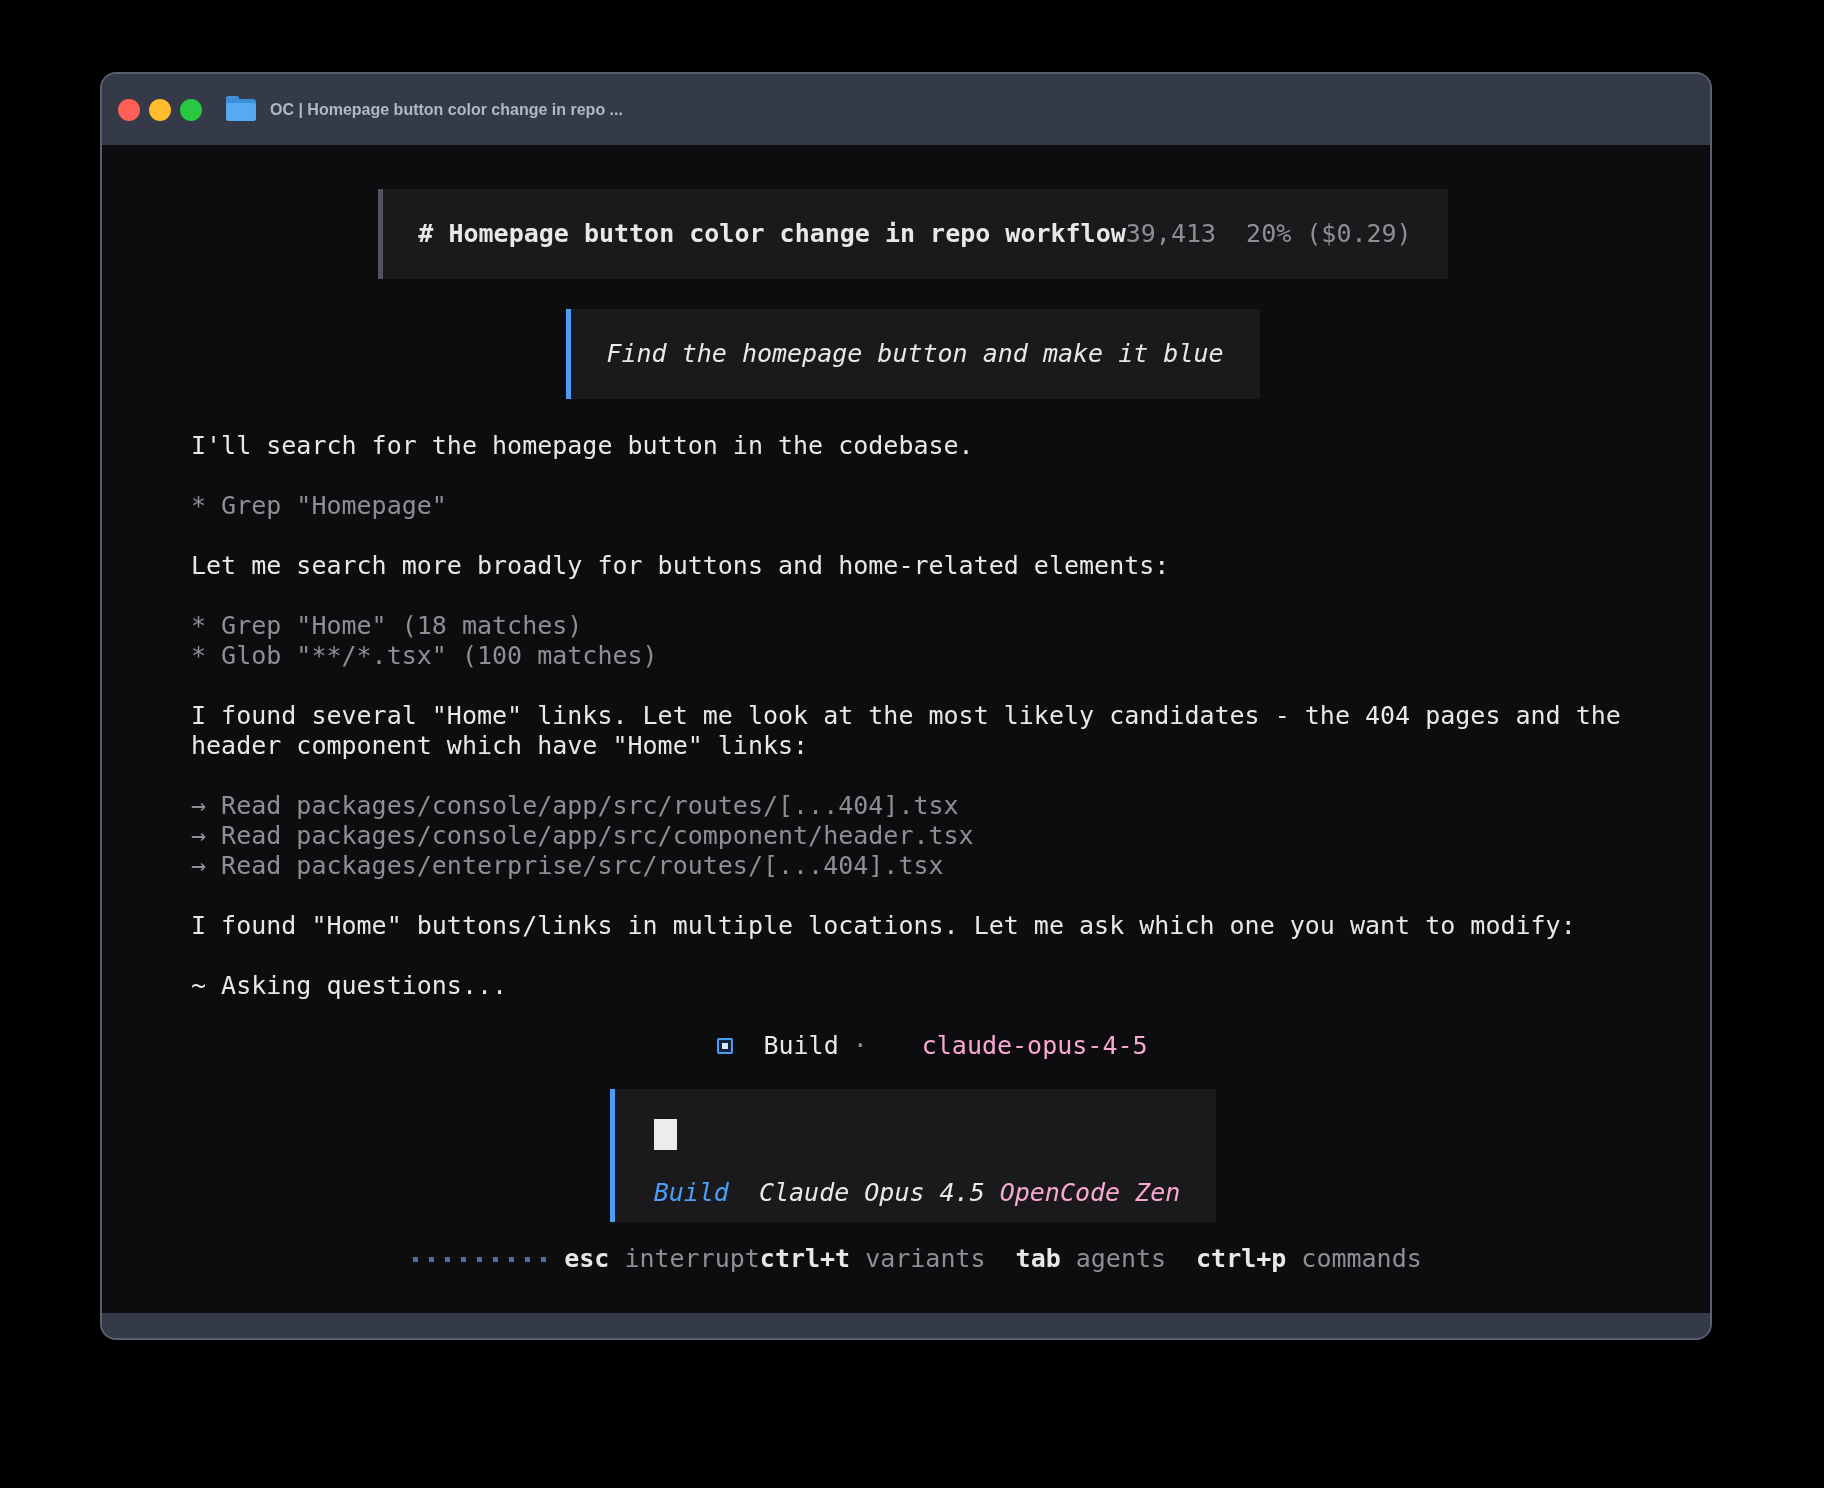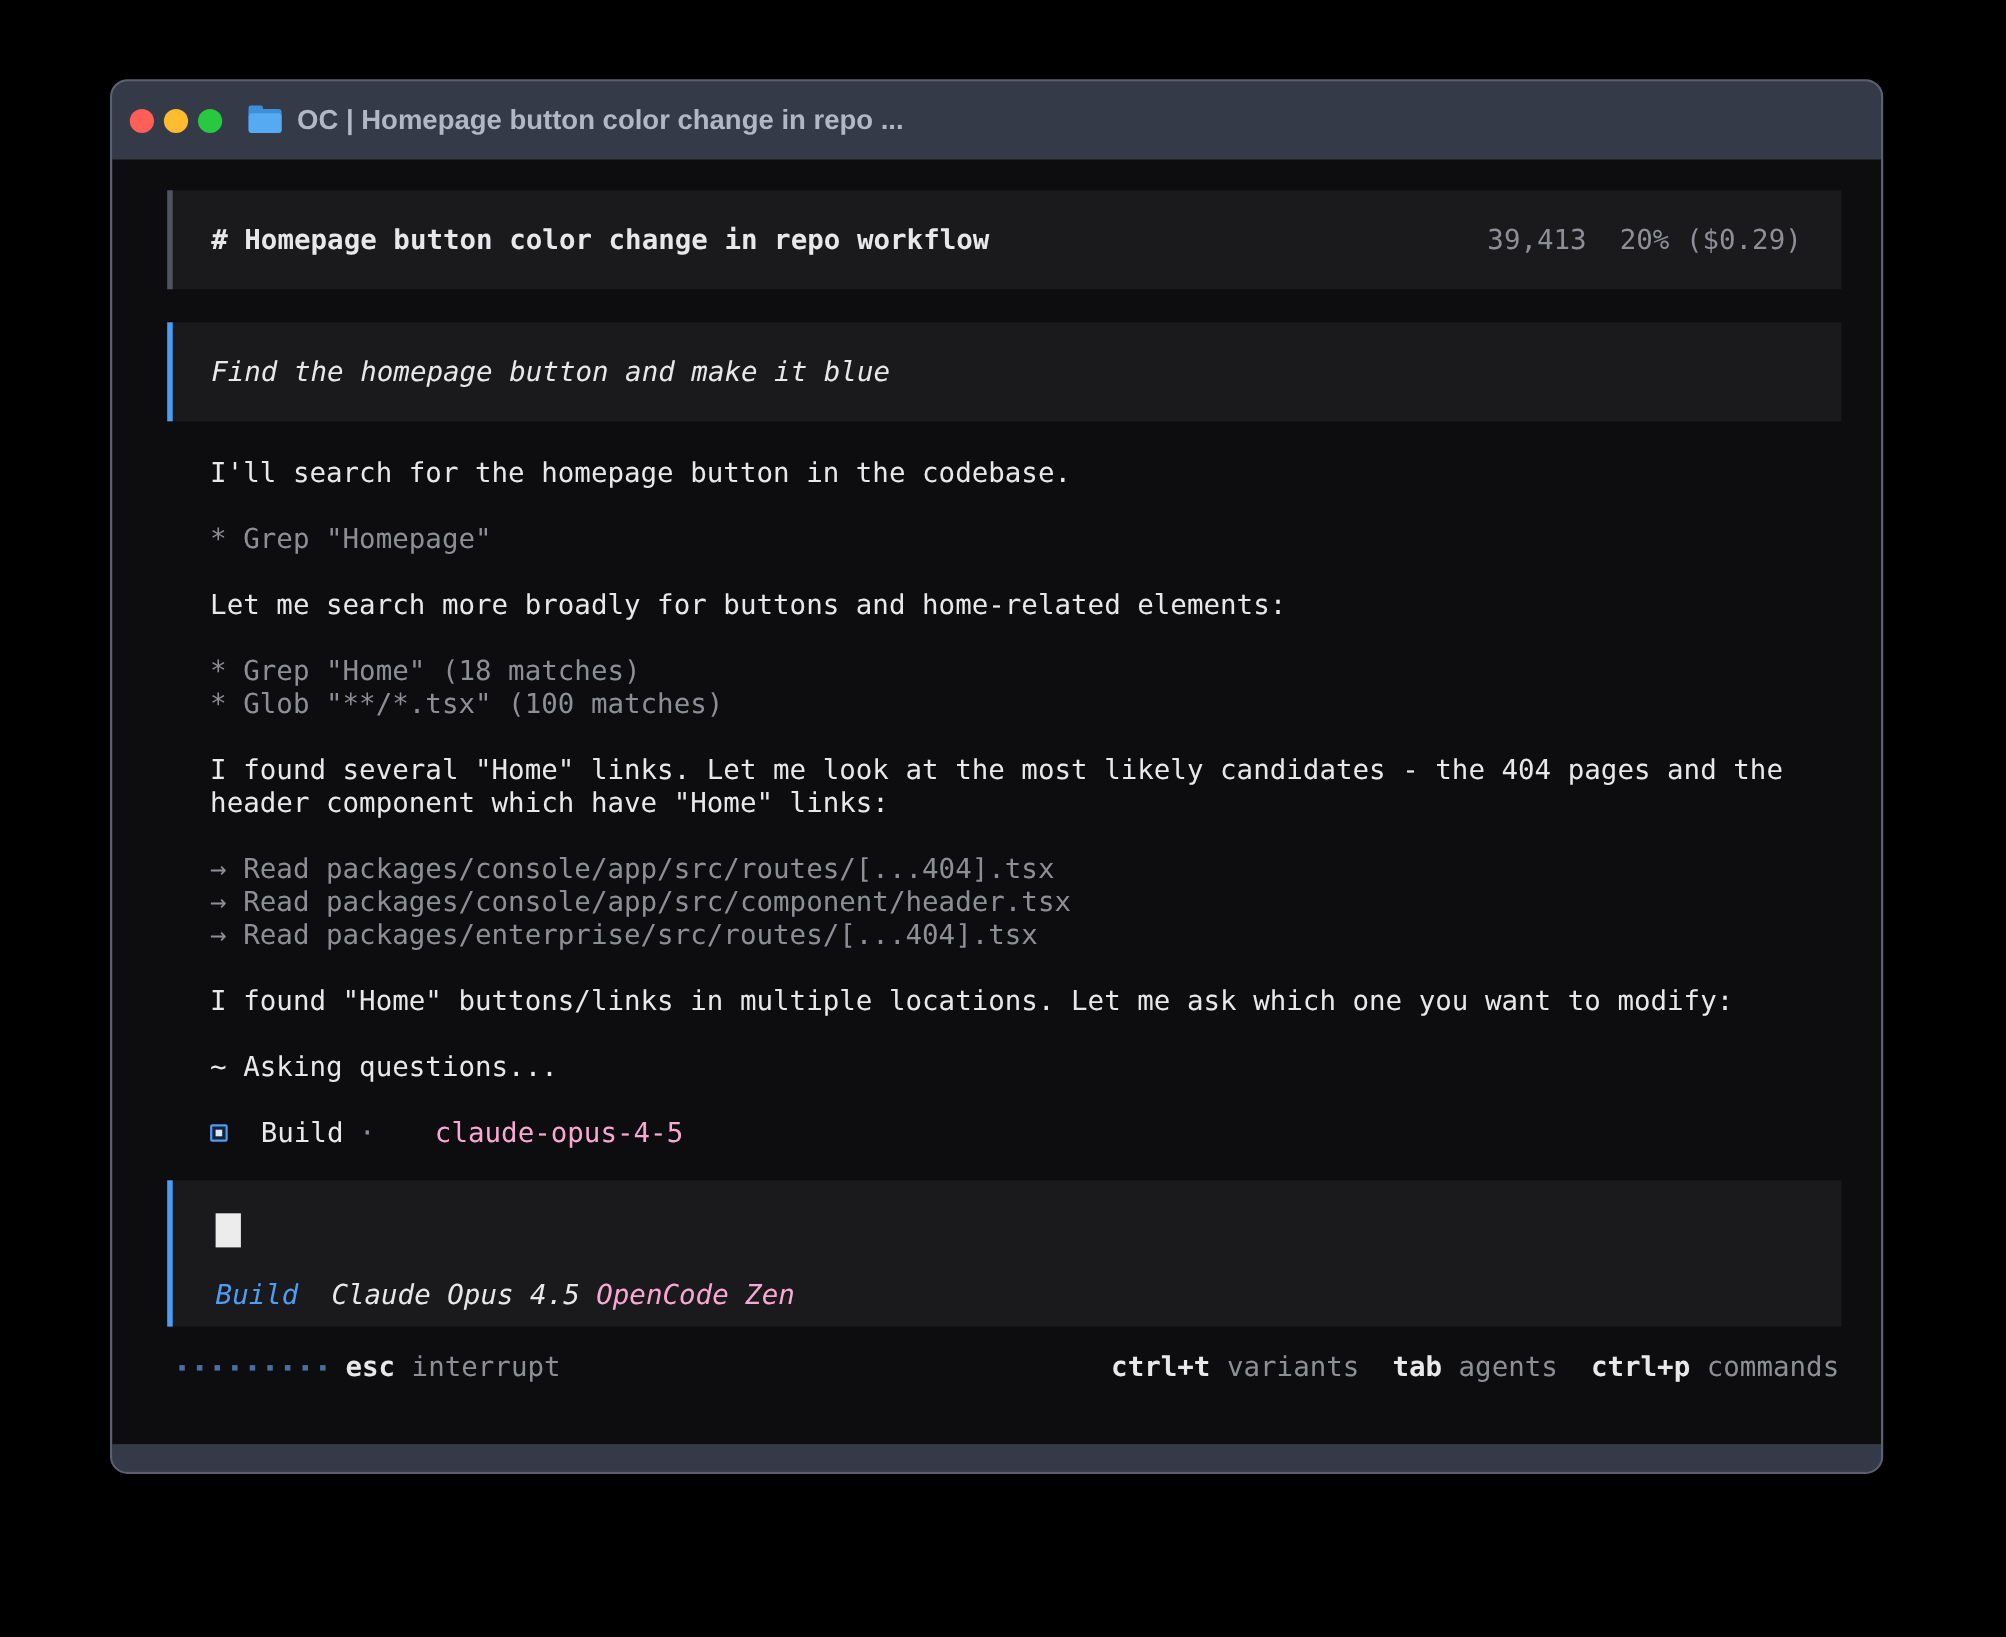--- a/index.html
+++ b/index.html
@@ -16,26 +16,26 @@
   .traffic { display:flex; gap:9px; }
   .light { width:22px; height:22px; border-radius:50%; }
   .folder { position:relative; width:30px; height:22px; margin-left:24px; }
   .folder .back { position:absolute; left:0; top:0; width:30px; height:22px;
                   border-radius:3px; background:#3e8fd8; }
   .folder .tab { position:absolute; left:0; top:-3px; width:13px; height:8px;
                  border-radius:2px 2px 0 0; background:#3e8fd8; }
   .folder .front { position:absolute; left:0; top:4px; width:30px; height:18px;
                    border-radius:3px; background:#55aaf2; }
   .wtitle { margin-left:14px; font-family:"Liberation Sans", sans-serif;
-            font-weight:bold; font-size:25px; color:#b1b7c4; white-space:nowrap; }
+            font-weight:bold; font-size:16px; color:#b1b7c4; white-space:nowrap; }
 
   
   .terminal { height:1168px; flex:0 0 1168px; background:#0d0d0f;
-              padding:28px 36px 0 50px; font-size:25px; line-height:30px;
-              color:#e8e8ea; display:flex; flex-direction:column; }
+              padding:44px 36px 0 50px; font-size:25px; line-height:30px;
+              color:#e8e8ea; display:flex; flex-direction:column;align-items:center; }
 
   .panel { background:#1a1a1d; border-left:5px solid #50545e; }
   .panel.blue { border-left-color:#4d9df6;font-style:italic; }
 
   .header-panel { height:90px; display:flex; align-items:center;
                   justify-content:space-between; padding:0 36px 0 35px; }
   .header-title { font-weight:bold; white-space:pre; }
   .header-stats { color:#8e8f94; display:flex; gap:30px; white-space:pre; }
 
   .user-panel { height:90px; margin-top:30px; display:flex; align-items:center;

